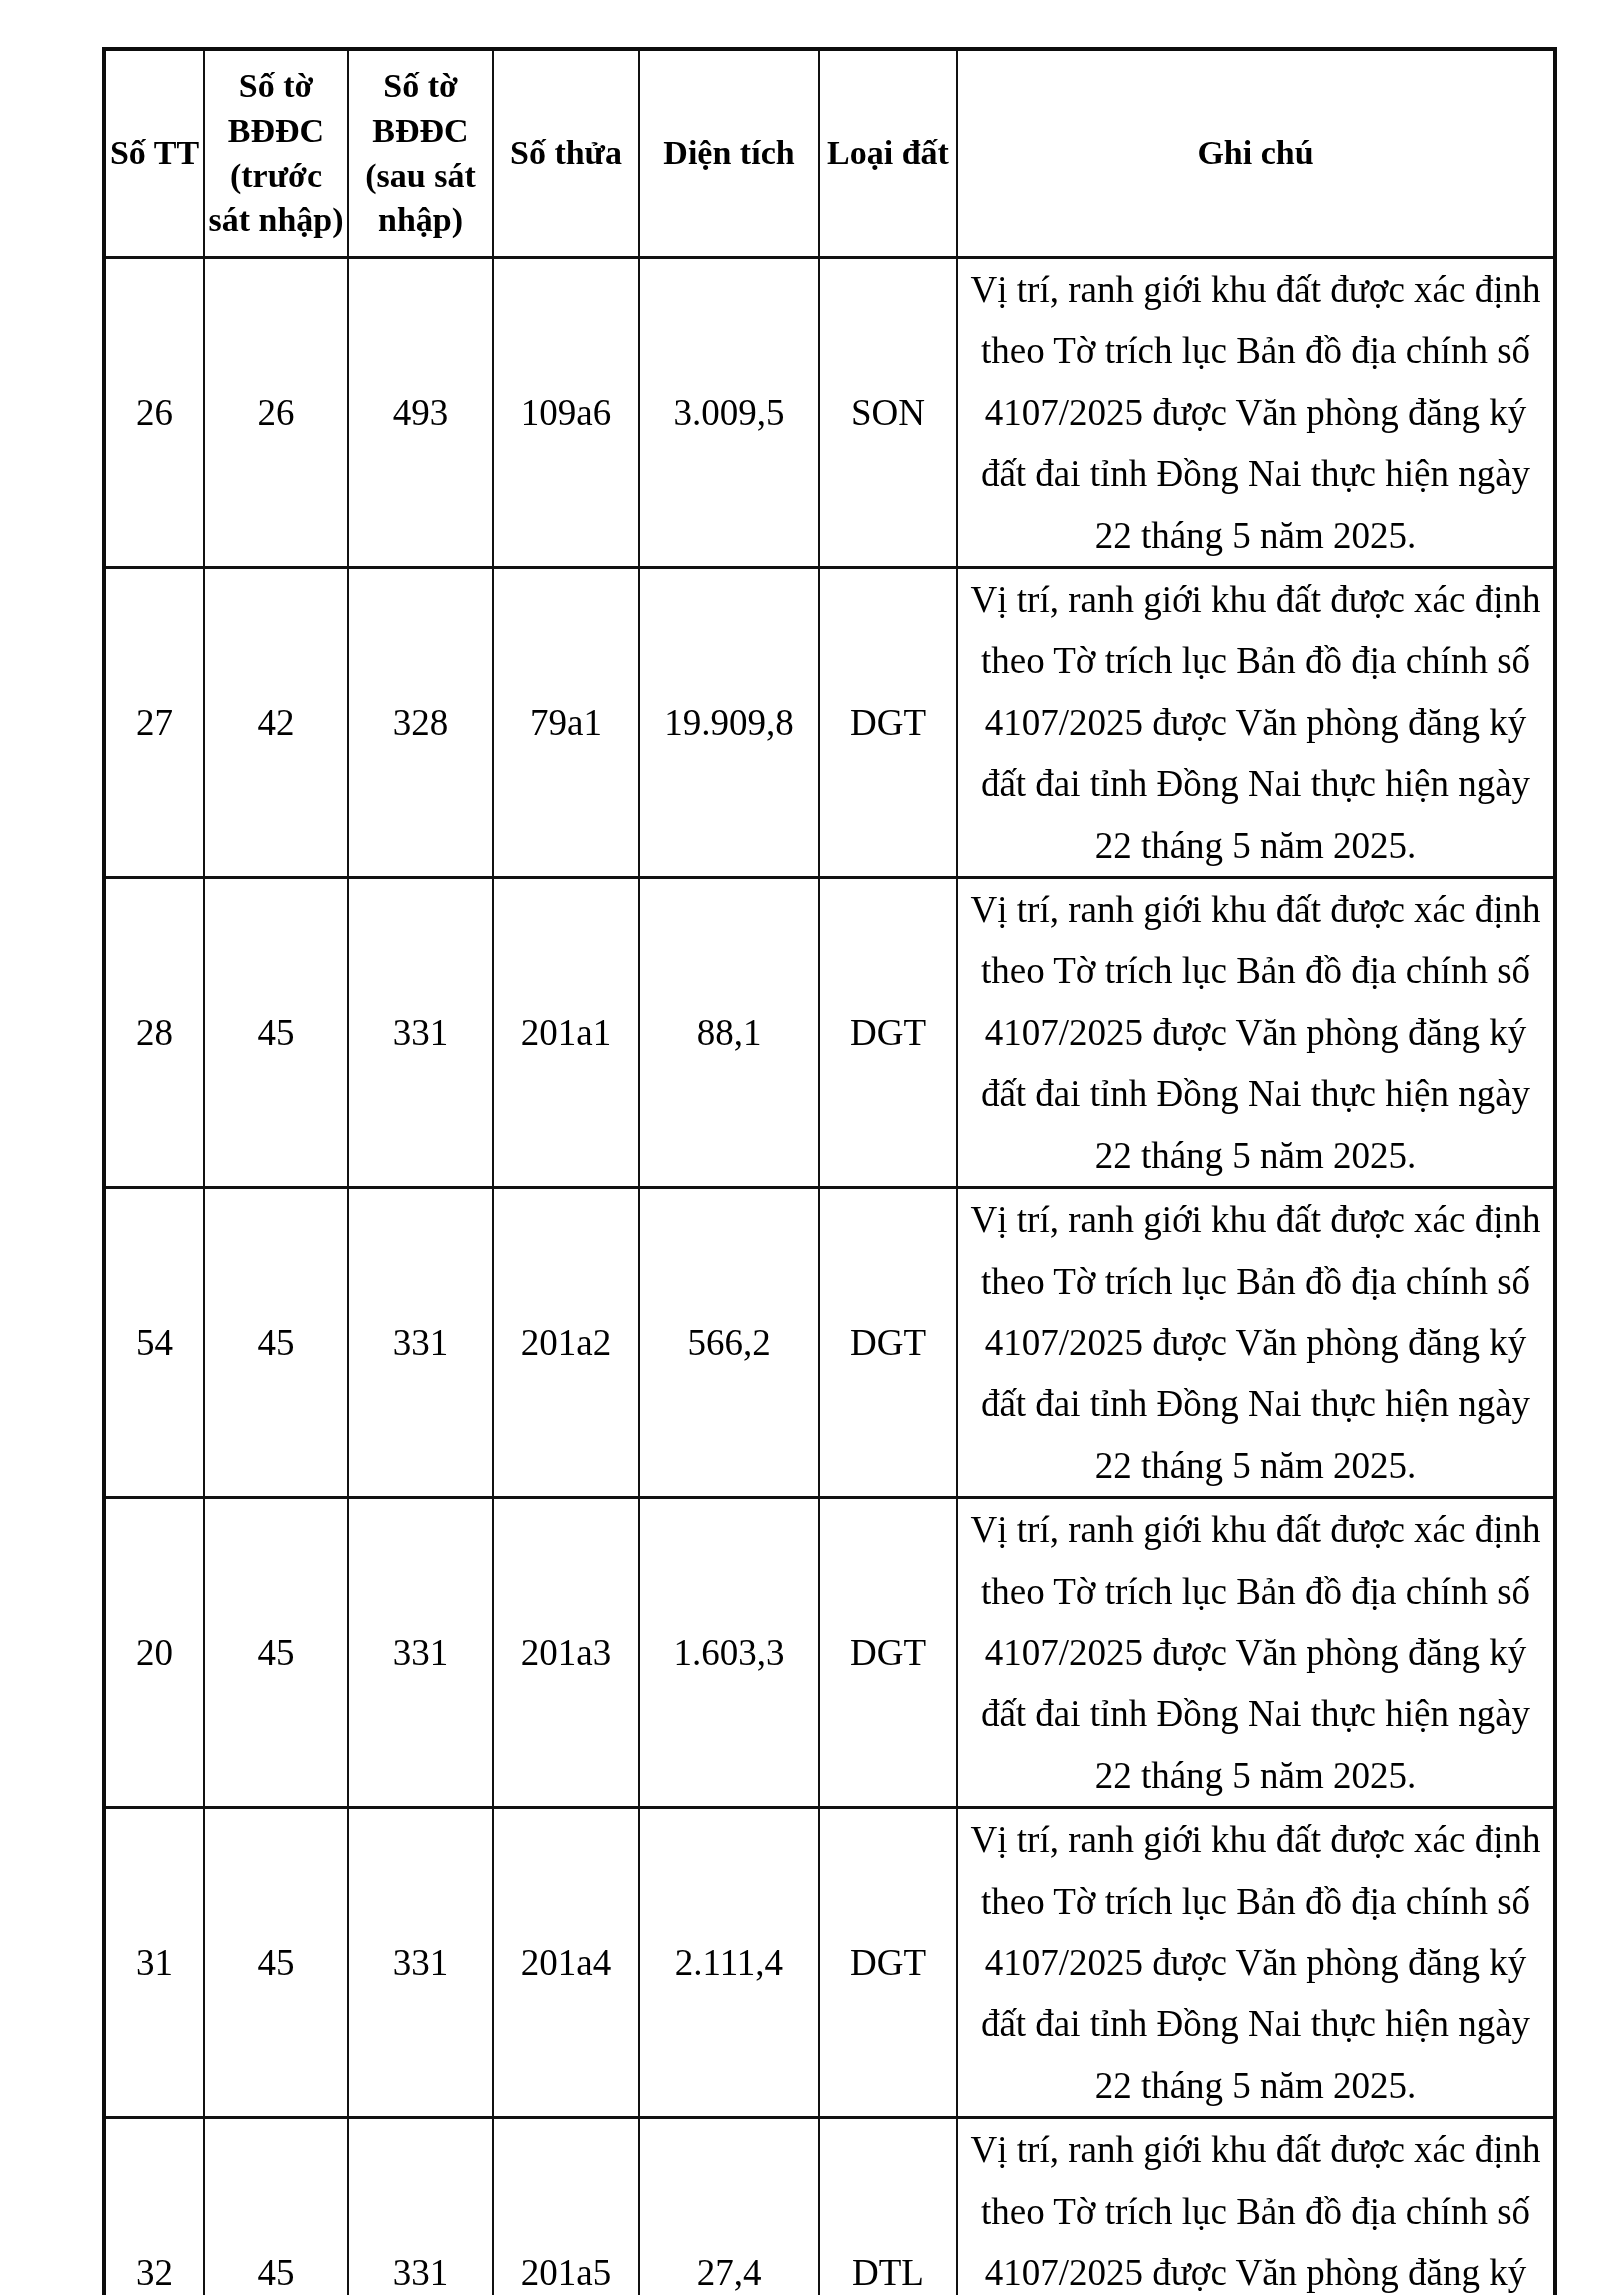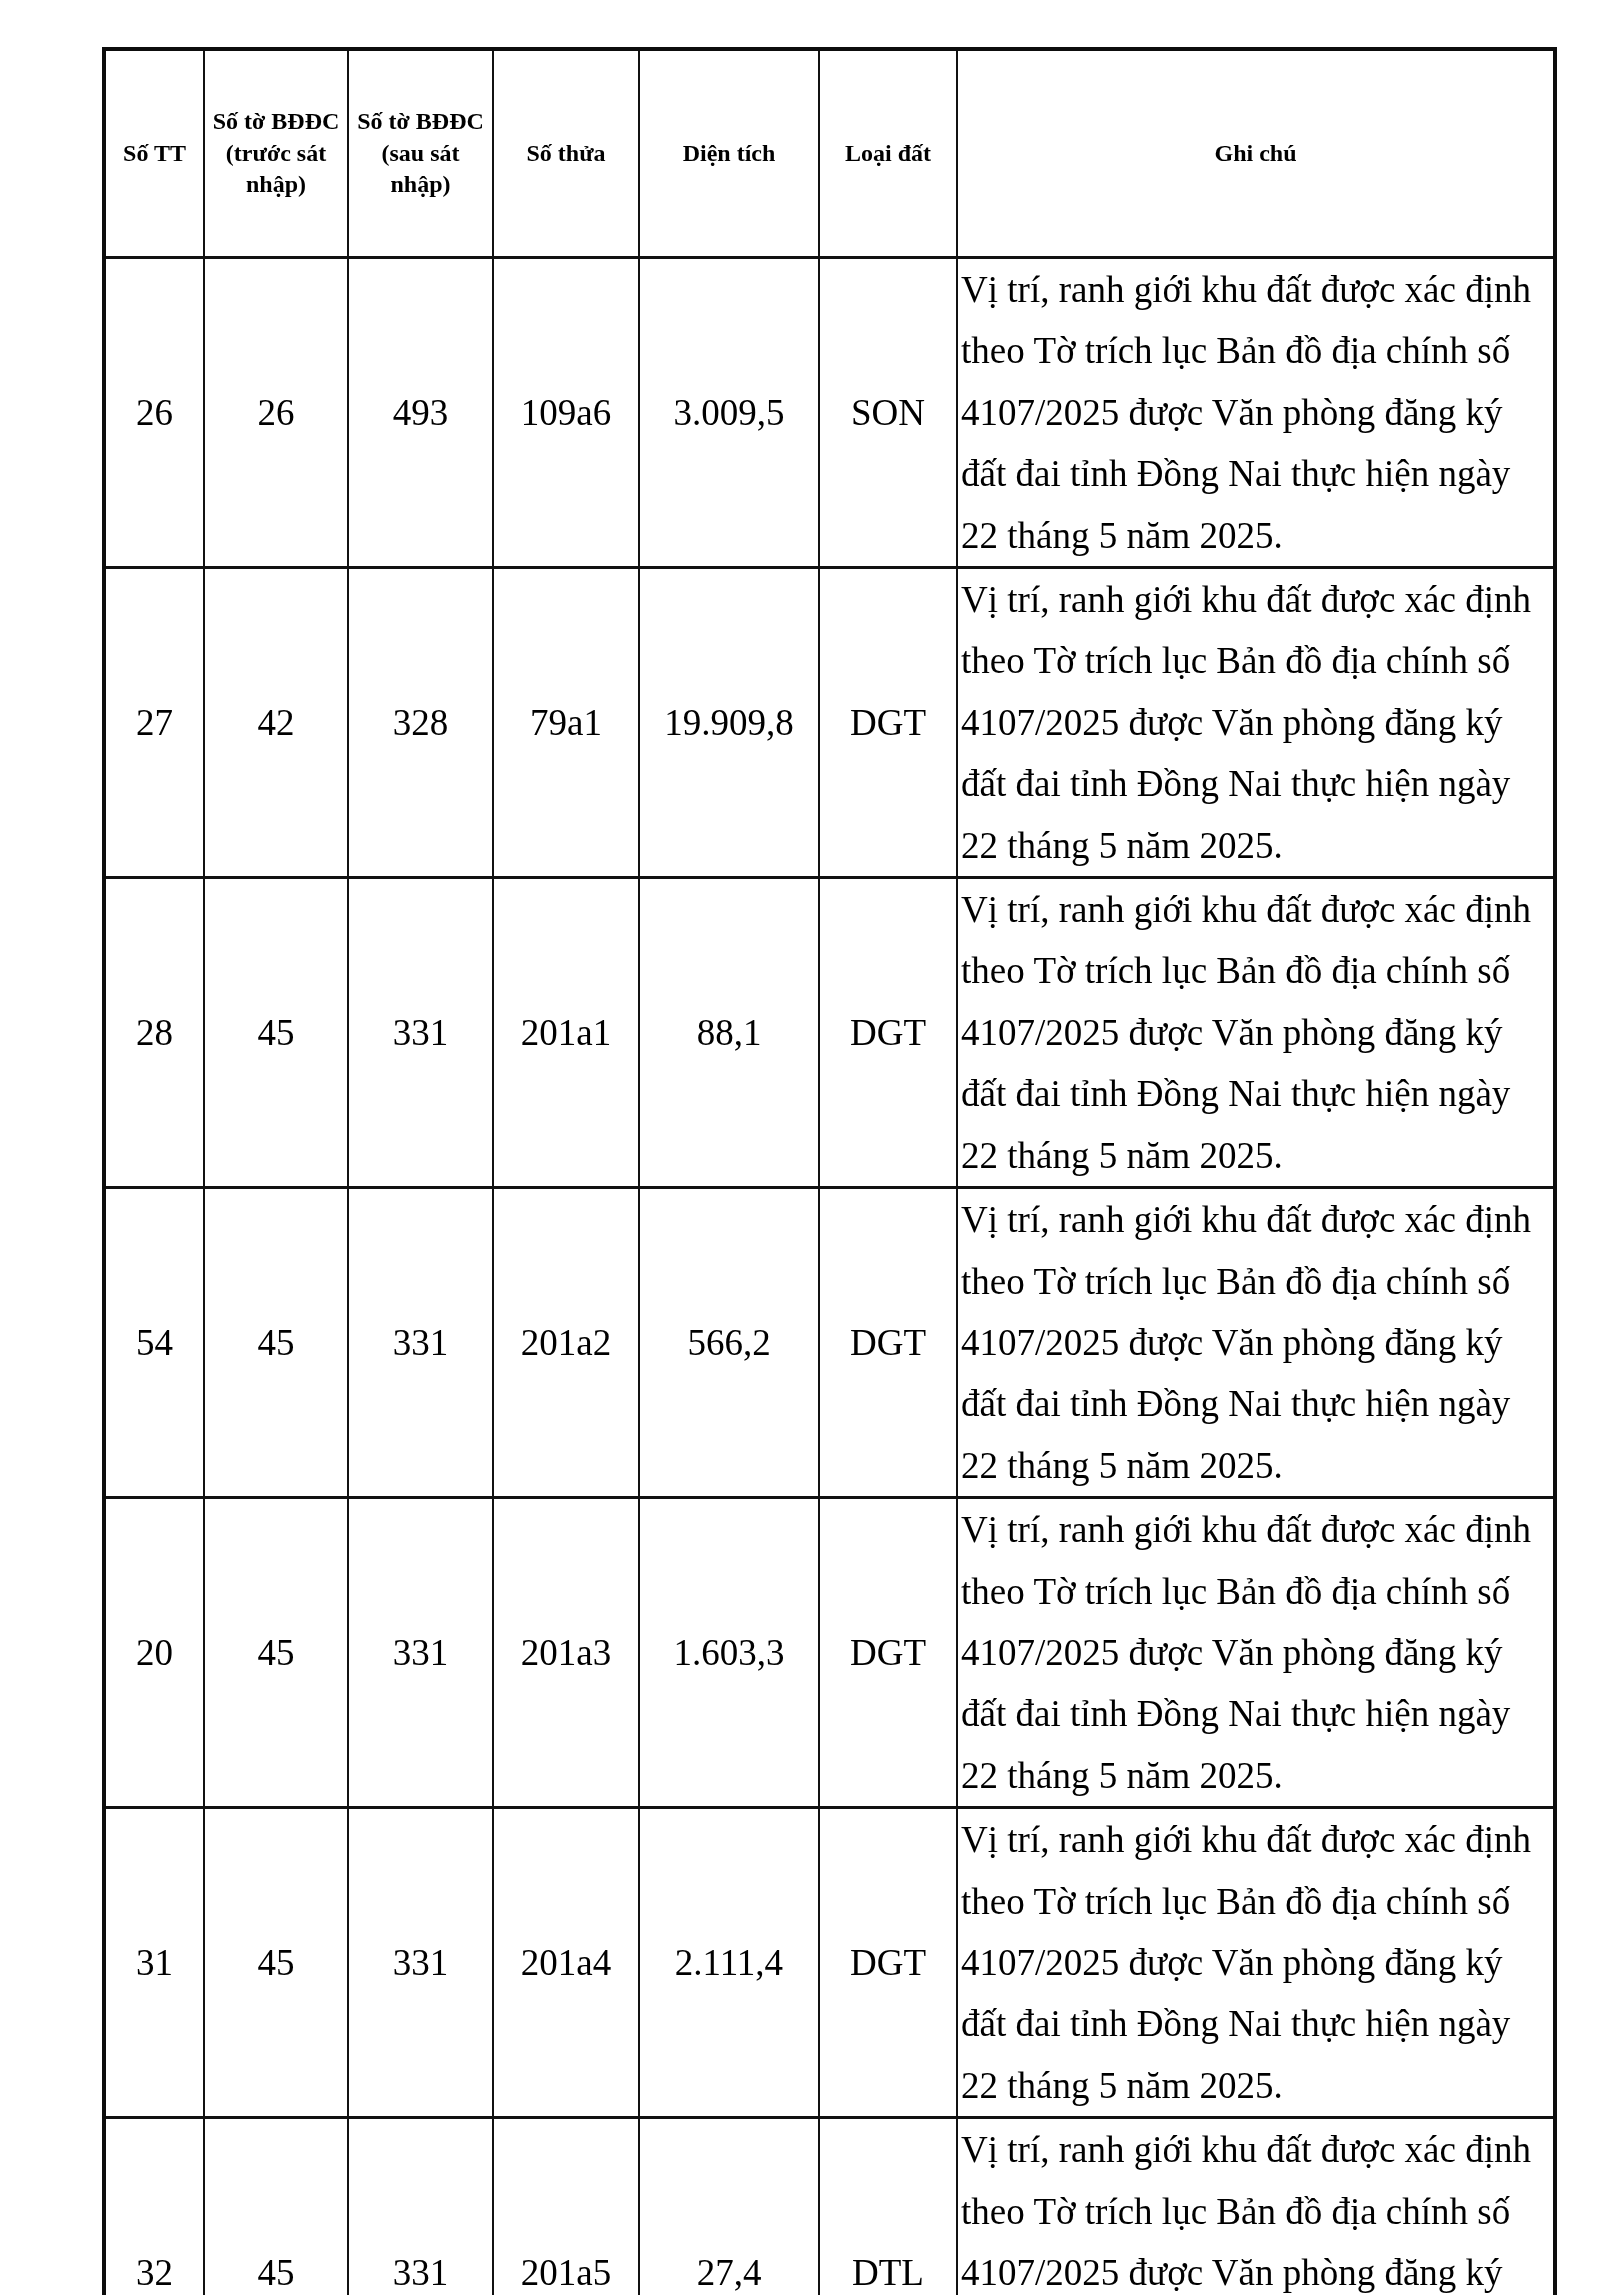--- a/index.html
+++ b/index.html
@@ -33,37 +33,37 @@
     border: 2.3px solid #111111;
     border-bottom-width: 3.8px;
     vertical-align: middle;
     text-align: center;
     overflow: hidden;
     background: #ffffff;
   }
   .land-table thead th {
     height: 205px;
     font-weight: bold;
-    font-size: 24px;
+    font-size: 34px;
     line-height: 1.32;
     padding: 0 3.1px;
   }
   .land-table tbody td {
     height: 204px;
     font-size: 37px;
     padding: 0 3.1px;
   }
   td.cell-dien-tich {
     text-align: center;
     padding-right: 6.1px;
   }
   td.cell-ghi-chu {
     font-size: 30px;
     line-height: 1.66;
-    text-align: left;
+    text-align: center;
     padding: 0 9.2px;
   }
 </style>
 </head>
 <body>
 
 <div class="page">
   <table class="land-table">
     <colgroup>
       <col style="width:100px">

